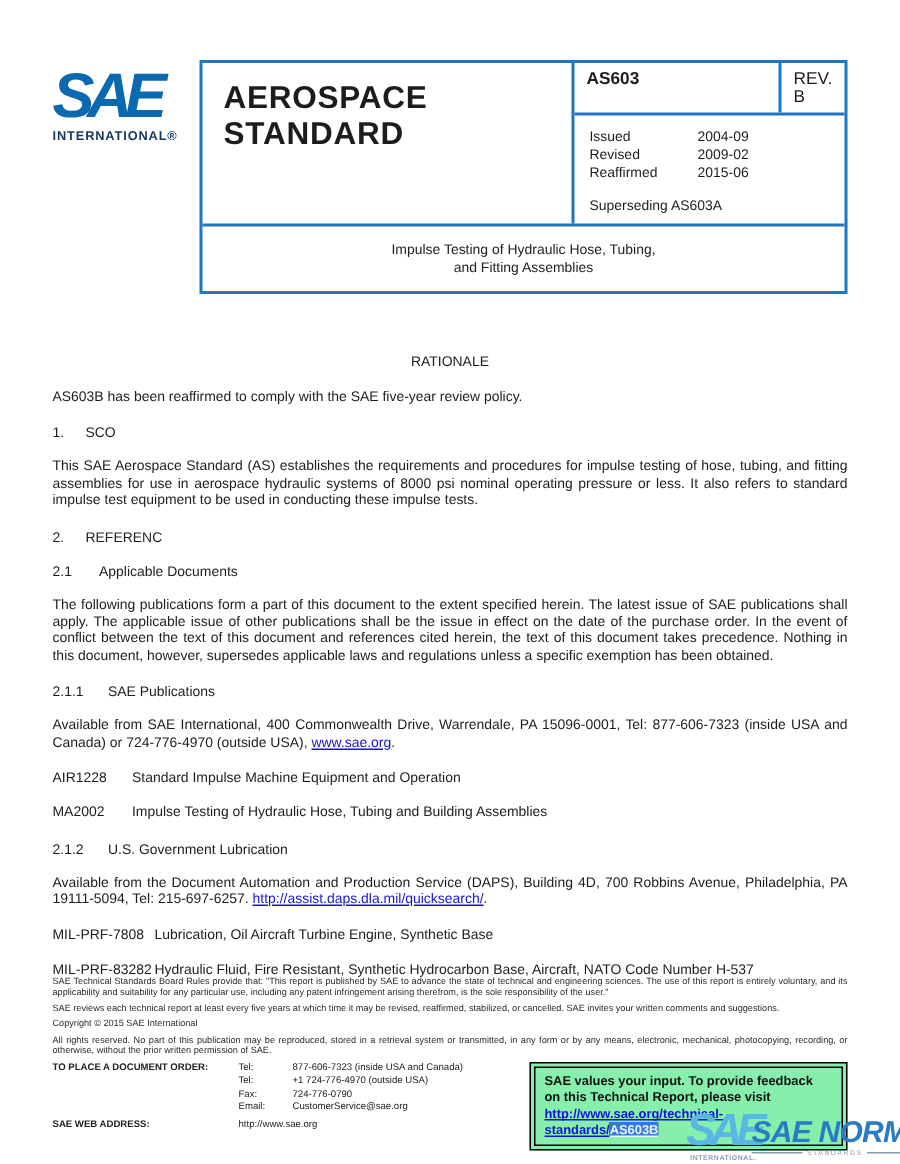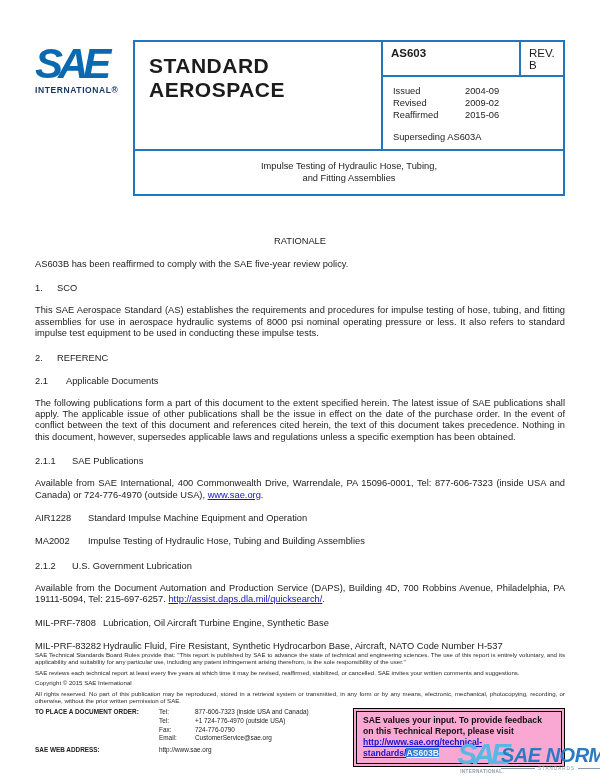--- a/index.html
+++ b/index.html
@@ -42,21 +42,21 @@
 
   
   .footer { position:absolute; left:35px; right:35px; top:651px; }
   .fine p { font-size:6.1px; line-height:7.4px; color:#2a2a2a; text-align:justify; margin-bottom:3px; }
   .fine p.nojust { text-align:left; }
   .footer-bottom { display:flex; align-items:flex-start; margin-top:4px; }
   .order { display:grid; grid-template-columns:122px 34px 1fr; font-size:6.4px; line-height:8.6px; column-gap:2px; width:318px; flex:none; color:#222; }
   .order .lbl { font-weight:bold; }
   .order .web { grid-column:2 / span 2; }
   .order .gap { height:3px; grid-column:1 / span 3; }
-  .feedback { margin-left:auto; width:226px; border:4px double #000; padding:3px 6px 4px; font-size:8.6px; line-height:11px; font-weight:bold; color:#111; background:#f9a8d4; }
+  .feedback { margin-left:auto; width:226px; border:4px double #000; padding:3px 6px 4px; font-size:8.6px; line-height:11px; font-weight:bold; color:#111; background:#86efac; }
   .feedback .link { font-weight:bold; }
   .hl { background:#2f7bdc; color:#eef4ff; text-decoration:underline; }
 
   
   .wm { position:absolute; right:-12px; bottom:2px; display:flex; align-items:flex-start; z-index:3; }
   .wm-left { text-align:center; margin-right:-6px; }
   .wm-sae { font-style:italic; font-weight:800; font-size:30px; line-height:26px; letter-spacing:-4px; color:#57b8e6; }
   .wm-int { font-size:4.6px; font-weight:bold; color:#8a9ab0; letter-spacing:0.4px; margin-top:2px; }
   .wm-rightcol { padding-top:4px; }
   .wm-name { font-style:italic; font-weight:800; font-size:20px; line-height:20px; letter-spacing:-0.5px; color:#2b7bc4; white-space:nowrap; }
@@ -69,22 +69,22 @@
 <div class="page">
 
   <div class="hdr">
     <div class="logo">
       <div class="logo-sae">SAE</div>
       <div class="logo-int">INTERNATIONAL®</div>
     </div>
     <div class="hdr-table">
       <div class="hdr-top">
         <div class="hdr-doctype">
+          <div>AEROSPACE</div>
           <div>STANDARD</div>
-          <div>AEROSPACE</div>
         </div>
         <div class="hdr-right">
           <div class="hdr-num-row">
             <div class="hdr-num">AS603</div>
             <div class="hdr-rev">REV. B</div>
           </div>
           <div class="hdr-dates">
             <div class="date-row">
               <span class="date-label">Issued</span>
               <span>2004-09</span>

